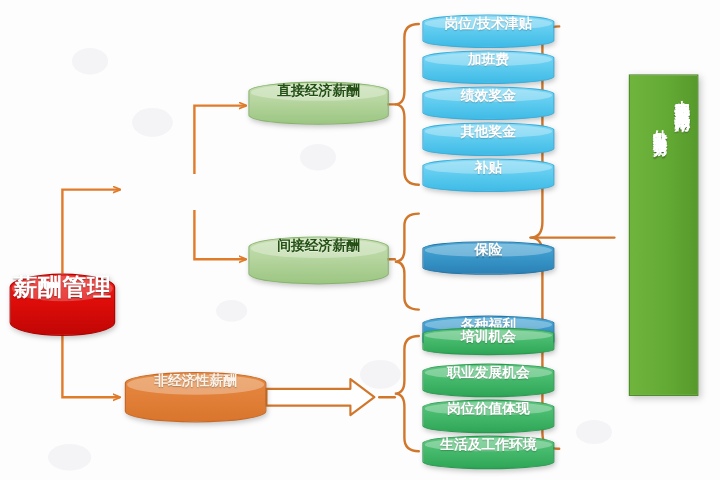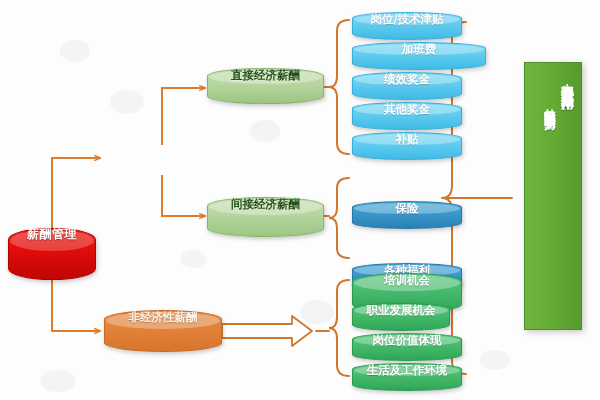--- a/index.html
+++ b/index.html
@@ -45,25 +45,24 @@
     background: rgba(255,255,255,.30);
     pointer-events: none;
   }
   .cyl .lbl { position: relative; z-index: 2; }
 
   
   .root {
     background: linear-gradient(180deg,#f0231f 0%,#e00d0a 42%,#c00604 100%);
     border: 1px solid #b00402;
     color: #ffffff;
-    font-size: 12px;
+    font-size: 20px;
     font-weight: bold;
     letter-spacing: .5px;
     text-shadow: 0 1px 1px rgba(0,0,0,.35);
-    font-family: Liberation Mono, monospace;
   }
   .root::before { background: rgba(255,255,255,.22); }
 
   
   .orange {
     background: linear-gradient(180deg,#e5893f 0%,#e2813a 45%,#d9752c 100%);
     border: 1px solid #c86a26;
     color: #fdf2e8;
     font-size: 11.5px;
     font-weight: bold;
@@ -216,44 +215,44 @@
   <div class="cyl pgreen" style="left:207px;top:68px;width:117px;height:36px;">
     <span class="lbl">直接经济薪酬</span>
   </div>
   <div class="cyl pgreen" style="left:207px;top:197px;width:117px;height:40px;">
     <span class="lbl">间接经济薪酬</span>
   </div>
 
   <div class="cyl lblue" style="left:352px;top:12px;width:110px;height:28px;">
     <span class="lbl">岗位/技术津贴</span>
   </div>
-  <div class="cyl lblue" style="left:352px;top:42px;width:134px;height:28px;">
+  <div class="cyl lblue" style="left:352px;top:42px;width:110px;height:28px;">
     <span class="lbl">加班费</span>
   </div>
   <div class="cyl lblue" style="left:352px;top:72px;width:110px;height:28px;">
     <span class="lbl">绩效奖金</span>
   </div>
   <div class="cyl lblue" style="left:352px;top:102px;width:110px;height:28px;">
     <span class="lbl">其他奖金</span>
   </div>
   <div class="cyl lblue" style="left:352px;top:132px;width:110px;height:28px;">
     <span class="lbl">补贴</span>
   </div>
 
   <div class="cyl dblue" style="left:352px;top:201px;width:110px;height:28px;">
     <span class="lbl">保险</span>
   </div>
   <div class="cyl dblue" style="left:352px;top:231px;width:110px;height:28px;margin-top:32px;">
     <span class="lbl">各种福利</span>
   </div>
 
-  <div class="cyl sgreen" style="left:352px;top:273px;width:110px;height:40px;">
+  <div class="cyl sgreen" style="left:352px;top:273px;width:110px;height:23px;">
     <span class="lbl">培训机会</span>
   </div>
-  <div class="cyl sgreen" style="left:352px;top:303px;width:98px;height:28px;">
+  <div class="cyl sgreen" style="left:352px;top:303px;width:110px;height:28px;">
     <span class="lbl">职业发展机会</span>
   </div>
   <div class="cyl sgreen" style="left:352px;top:333px;width:110px;height:28px;">
     <span class="lbl">岗位价值体现</span>
   </div>
   <div class="cyl sgreen" style="left:352px;top:363px;width:110px;height:28px;">
     <span class="lbl">生活及工作环境</span>
   </div>
 
   <div class="panel" style="left:524px;top:62px;width:58px;height:268px;">

